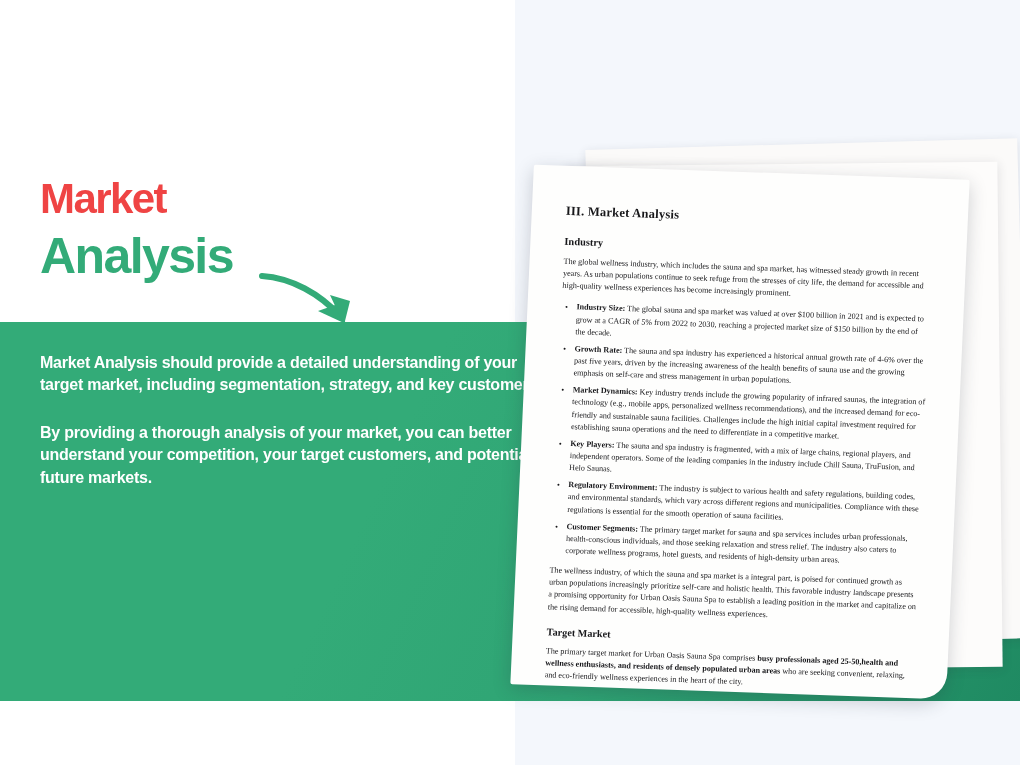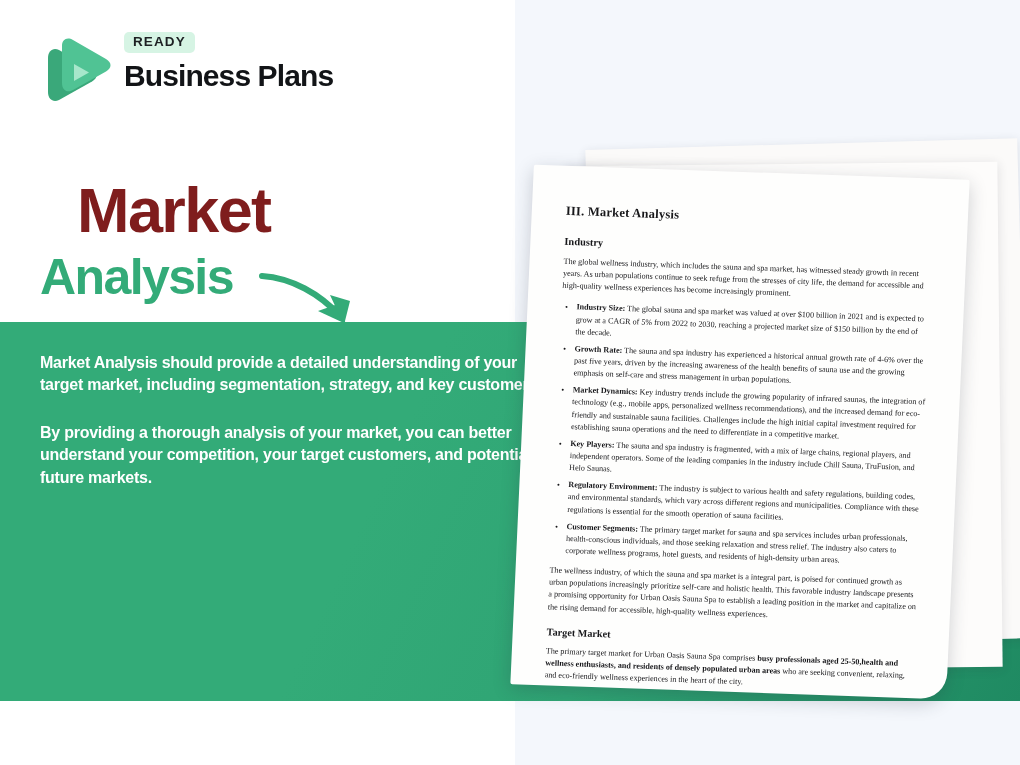--- a/index.html
+++ b/index.html
@@ -31,21 +31,21 @@
     padding:3px 9px 4px 9px;border-radius:5px;line-height:1;
   }
   .brand-name{
     margin-top:7px;font-size:30px;font-weight:800;color:#121417;
     letter-spacing:-0.9px;line-height:1.05;white-space:nowrap;
   }
 
   
   .headline{position:absolute;left:40px;top:178px;}
   .headline .l1{
-    font-size:63px;font-weight:800;color:#7f1d1d;letter-spacing:-1.6px;line-height:1.02;margin-left:37px;
+    font-size:42px;font-weight:800;color:#ef4444;letter-spacing:-1.6px;line-height:1.02;
   }
   .headline .l2{
     font-size:50px;font-weight:800;color:#33ab78;letter-spacing:-1.6px;line-height:1.02;margin-top:10px;
   }
   .arrow{position:absolute;left:258px;top:268px;width:112px;height:66px;}
 
   
   .copy{position:absolute;left:40px;top:352px;width:515px;color:#ffffff;}
   .copy p{
     margin:0;font-size:16px;font-weight:700;line-height:1.385;letter-spacing:-0.25px;
@@ -99,33 +99,20 @@
   .ghost2{opacity:.5;}
 </style>
 </head>
 <body>
 
 <div id="stage">
 
   <div class="bg-blue"></div>
   <div class="bg-green"></div>
 
-  <div class="logo-wrap">
-    <div class="logo-mark">
-      <svg width="74" height="74" viewBox="0 0 74 74">
-        <path d="M8 22 C8 15 13 11 19 14 L52 33 C58 36.5 58 42 52 45.5 L19 64 C13 67 8 63 8 56 Z" fill="#3aa87a"></path>
-        <path d="M22 10 C22 3.5 27 0.5 33 4 L66 23 C72 26.5 72 32 66 35.5 L33 54 C27 57.5 22 54 22 47 Z" fill="#50c394"></path>
-        <path d="M34 28 L49 36.5 L34 45 Z" fill="#a7e7cb"></path>
-      </svg>
-    </div>
-    <div class="logo-text">
-      <span class="ready-badge">READY</span>
-      <div class="brand-name">Business Plans</div>
-    </div>
-  </div>
 
   <div class="headline">
     <div class="l1">Market</div>
     <div class="l2">Analysis</div>
   </div>
 
   <div class="arrow">
     <svg width="112" height="66" viewBox="0 0 112 66">
       <path d="M4 8 C34 10 62 26 82 48" stroke="#33ab78" stroke-width="6" fill="none" stroke-linecap="round"></path>
       <path d="M88 56 L60 43 L80 36 Z" fill="#33ab78"></path>

